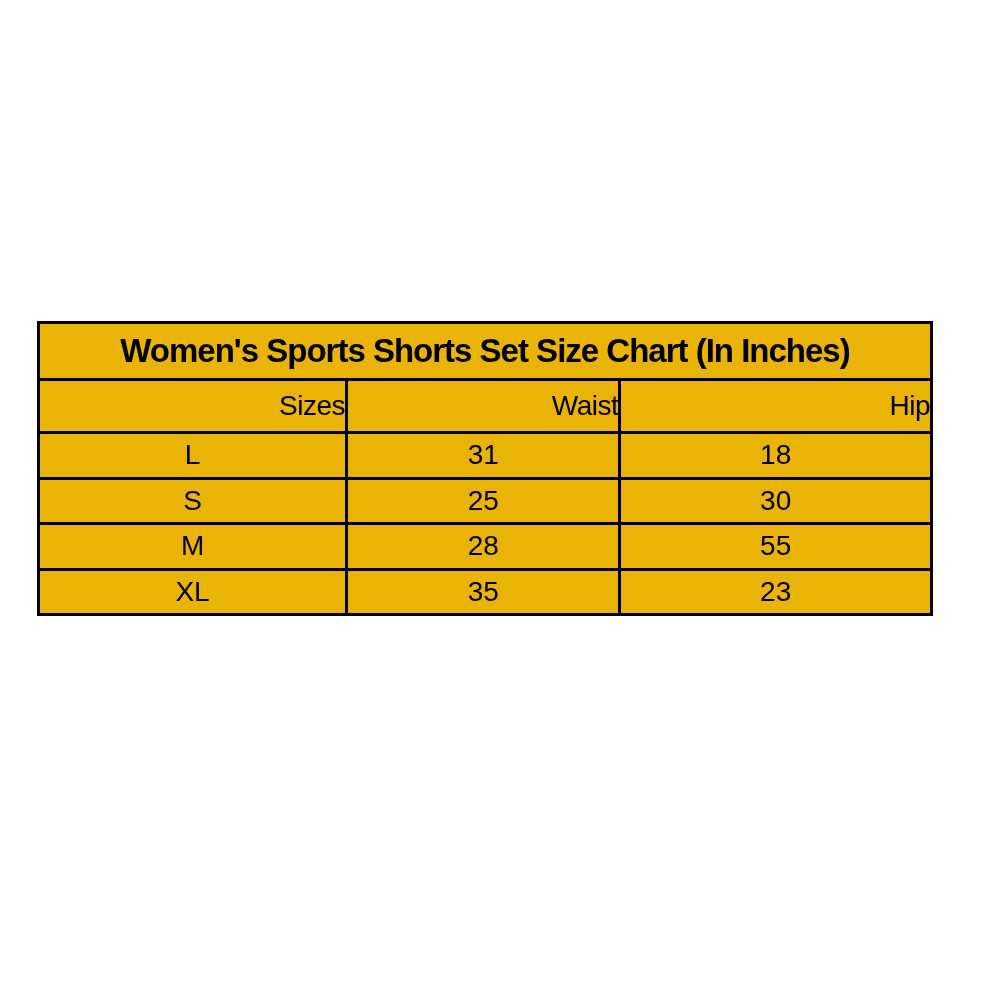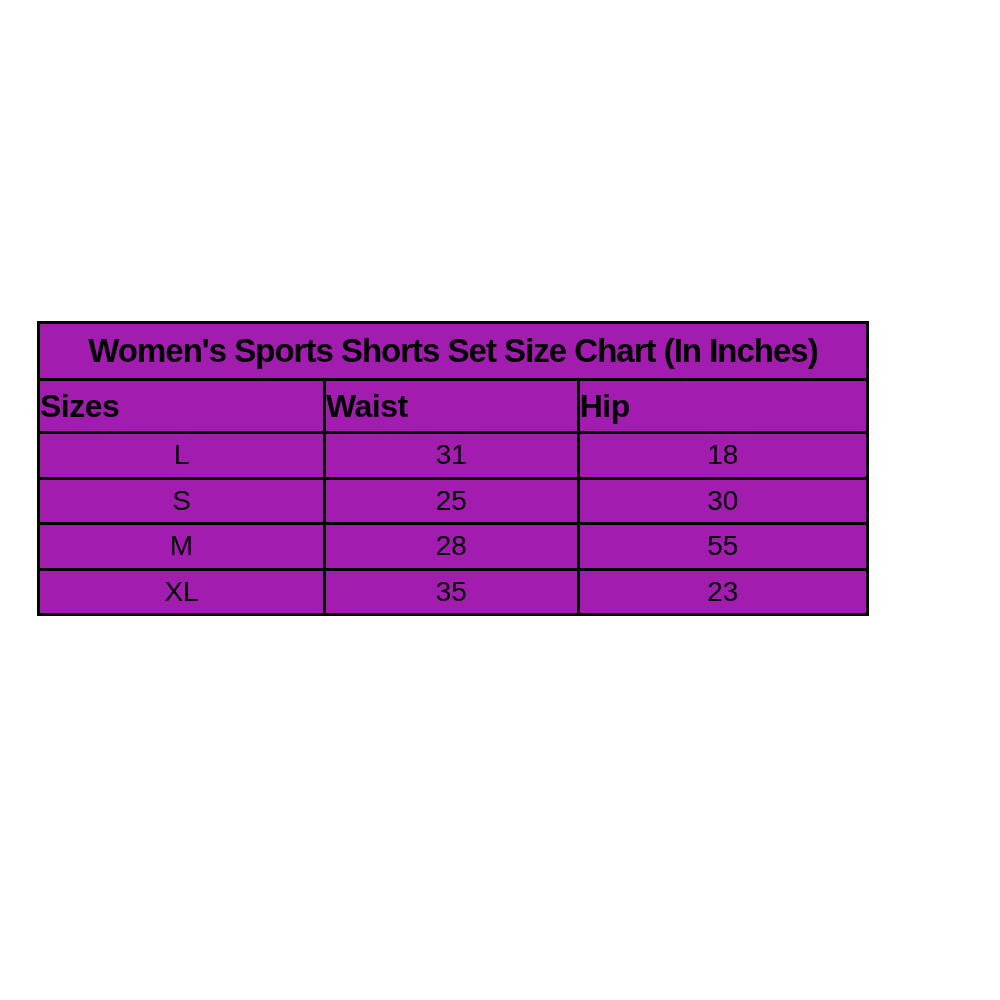--- a/index.html
+++ b/index.html
@@ -15,45 +15,45 @@
     position: relative;
     width: 1000px;
     height: 1000px;
     background: #ffffff;
     overflow: hidden;
   }
   table.size-chart {
     position: absolute;
     left: 37px;
     top: 321px;
-    width: 832px;
+    width: 896px;
     border-collapse: collapse;
     table-layout: fixed;
-    background: #a21caf;
+    background: #eab308;
   }
   table.size-chart, table.size-chart th, table.size-chart td {
     border: 3px solid #000000;
   }
   table.size-chart { border-width: 3px; }
   td.title-cell {
     height: 54px;
     text-align: center;
     vertical-align: middle;
     font-weight: bold;
     font-size: 33px;
     letter-spacing: -1px;
     white-space: nowrap;
     padding: 0;
   }
   th.col-header {
     height: 50px;
-    text-align: left;
+    text-align: right;
     vertical-align: middle;
-    font-weight: bold;
-    font-size: 32px;
+    font-weight: normal;
+    font-size: 28px;
     letter-spacing: -0.5px;
     padding: 0;
   }
   td.data-cell {
     height: 42.5px;
     text-align: center;
     vertical-align: middle;
     font-weight: normal;
     font-size: 28px;
     padding: 0;

